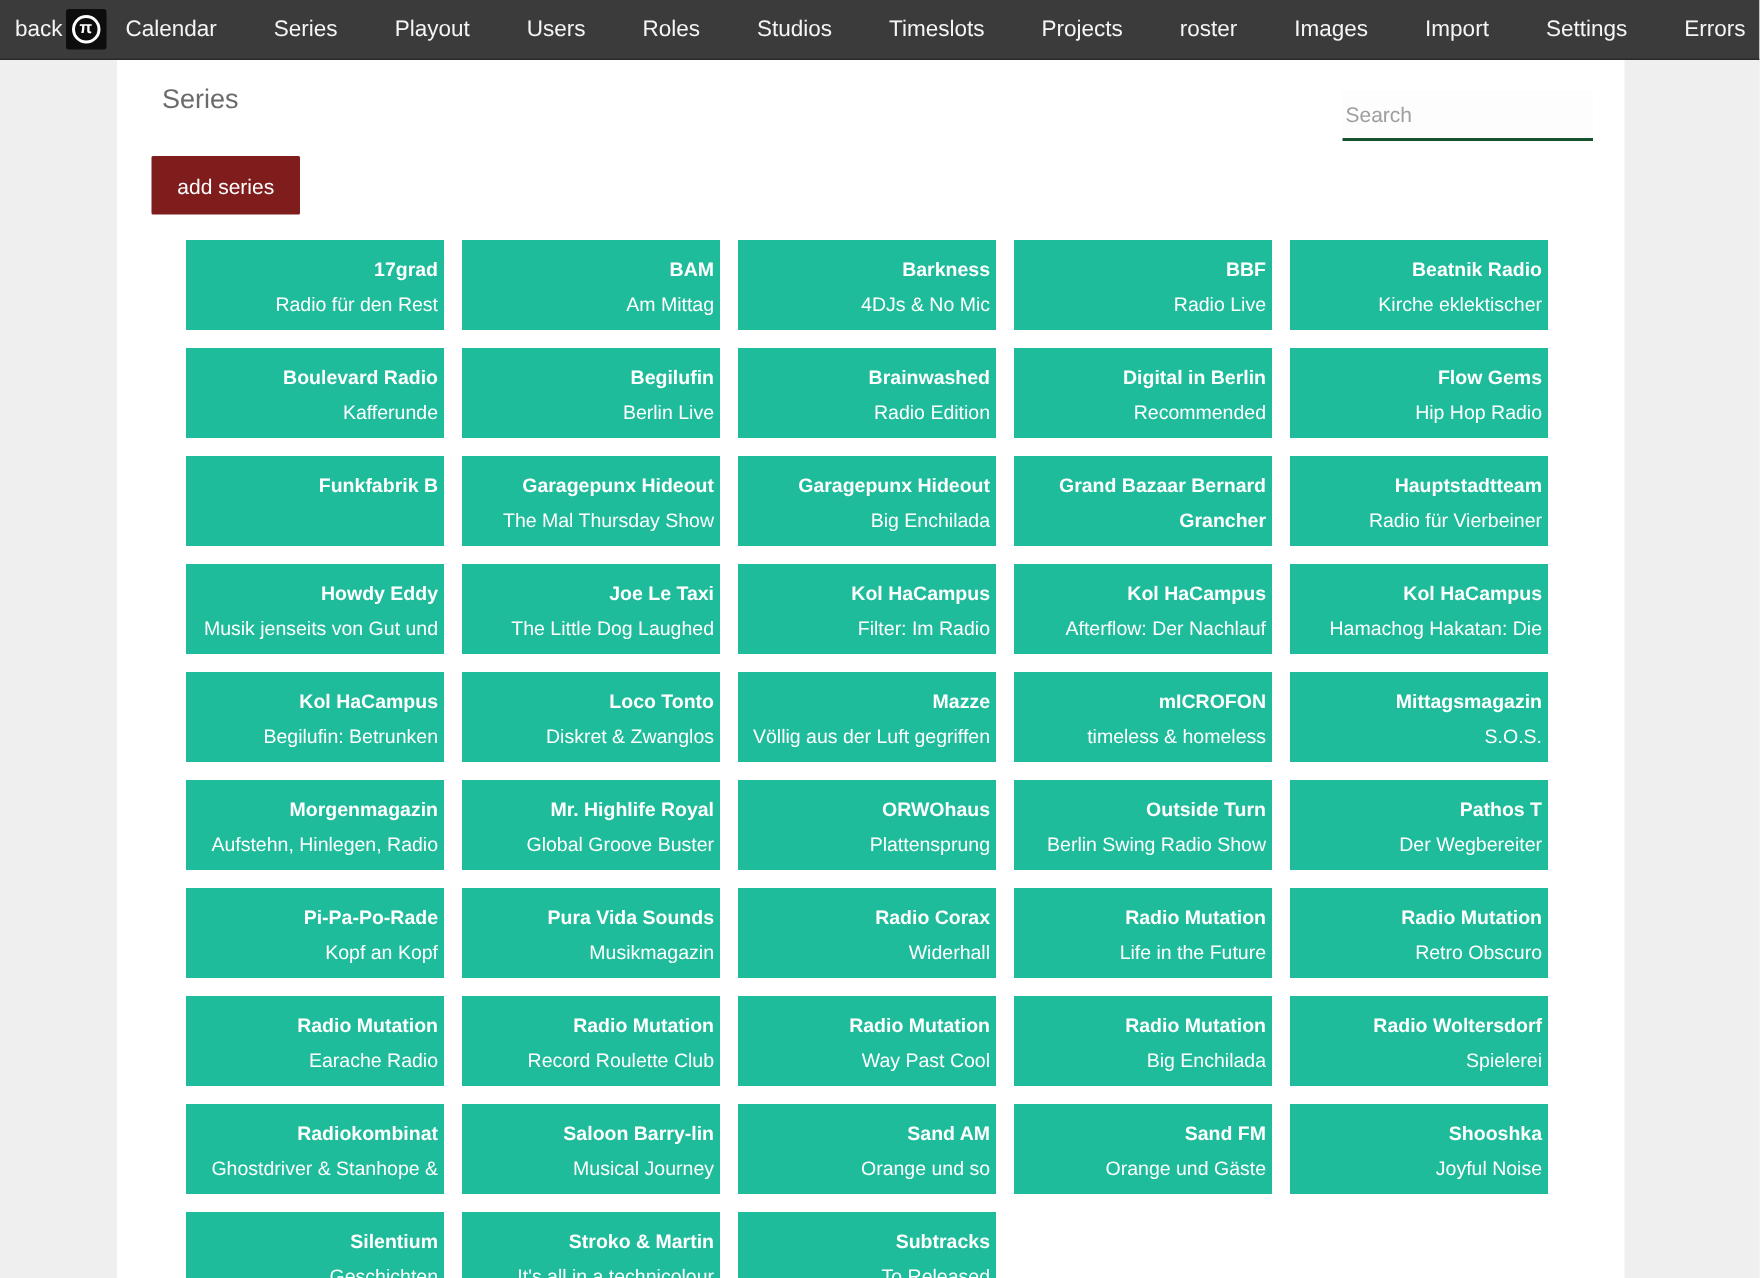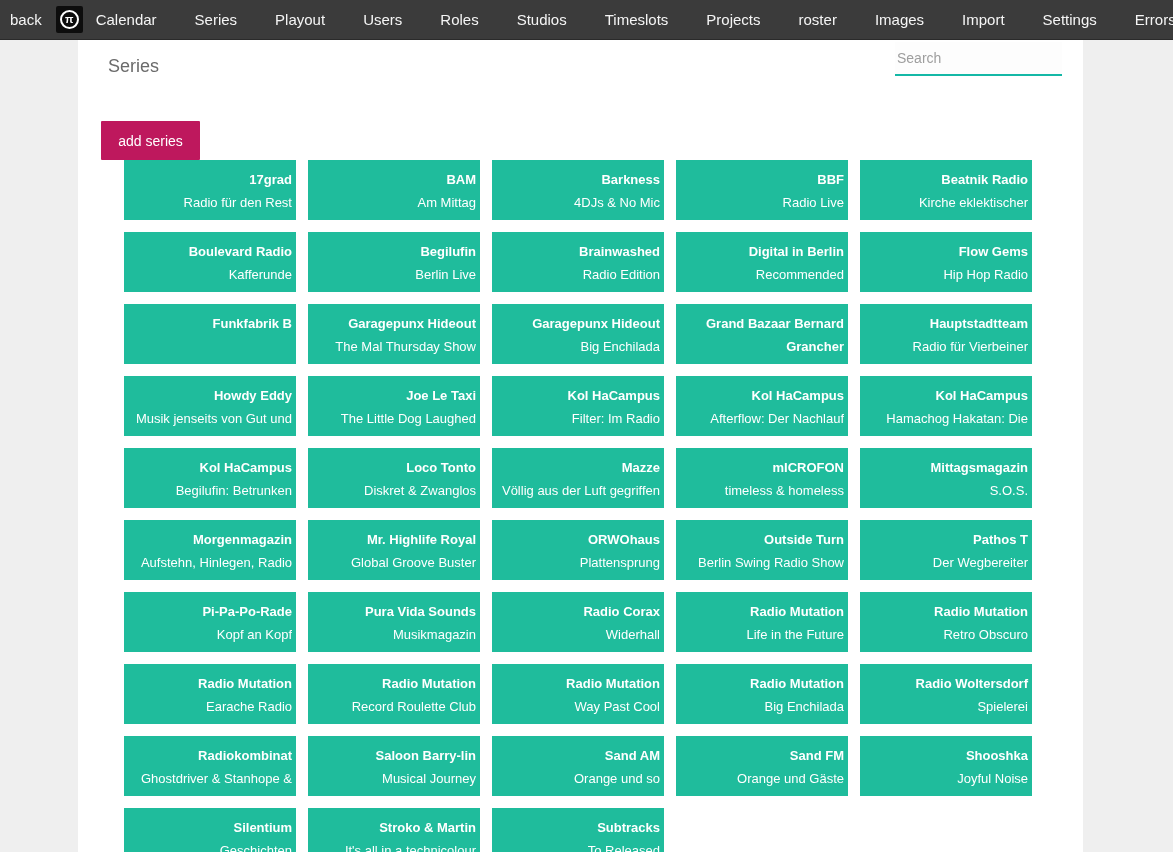--- a/index.html
+++ b/index.html
@@ -12,21 +12,21 @@
   
   .topnav {
     width: 100%; height: 40px;
     background: #3b3b3b;
     display: flex; align-items: center;
     color: #f5f5f5; font-size: 15px;
     padding-left: 10px;
     border-bottom: 1px solid #2a2a2a;
   }
   .nav-link { margin-right: 14px; cursor: pointer; white-space: nowrap; }
-  .nav-back { margin-right: 14px; cursor: pointer; }
+  .nav-back { margin-right: 2px; cursor: pointer; }
   .nav-logo {
     width: 27px; height: 27px; background: #0d0d0d; border-radius: 2px;
     display: flex; align-items: center; justify-content: center;
     margin-right: 13px; cursor: pointer; flex: 0 0 auto;
   }
   .nav-logo .ring {
     width: 19px; height: 19px; border: 2px solid #fff; border-radius: 50%;
     display: flex; align-items: center; justify-content: center;
     color: #fff; font-size: 11px; font-weight: bold; line-height: 1;
   }
@@ -50,34 +50,34 @@
   .panel {
     position: absolute; left: 78px; top: 40px;
     width: 1005px; height: 900px;
     background: #ffffff;
   }
   .page-title {
     position: absolute; left: 30px; top: 16px;
     font-size: 18px; color: #6b6b6b; font-weight: 400;
   }
   .search-input {
-    position: absolute; right: 21px; top: 2px;
+    position: absolute; right: 21px; top: 20px;
     width: 167px; height: 34px;
     border: none; outline: none;
-    border-bottom: 2px solid #14b8a6;
+    border-bottom: 2px solid #14532d;
     font-size: 14px; color: #701a75;
     font-family: "Liberation Sans", sans-serif;
     background: #fdfdfd;
     padding: 0 2px;
   }
   .search-input::placeholder { color: #9e9e9e; }
   .add-btn {
-    position: absolute; left: 23px; top: 81px;
+    position: absolute; left: 23px; top: 64px;
     width: 99px; height: 39px;
-    background: #be185d; color: #ffffff;
+    background: #7f1d1d; color: #ffffff;
     border: none; border-radius: 1px;
     font-size: 14px; cursor: pointer;
     font-family: "Liberation Sans", sans-serif;
   }
 
   
   .grid {
     position: absolute; left: 46px; top: 120px;
     width: 908px;
     display: flex; flex-wrap: wrap;

